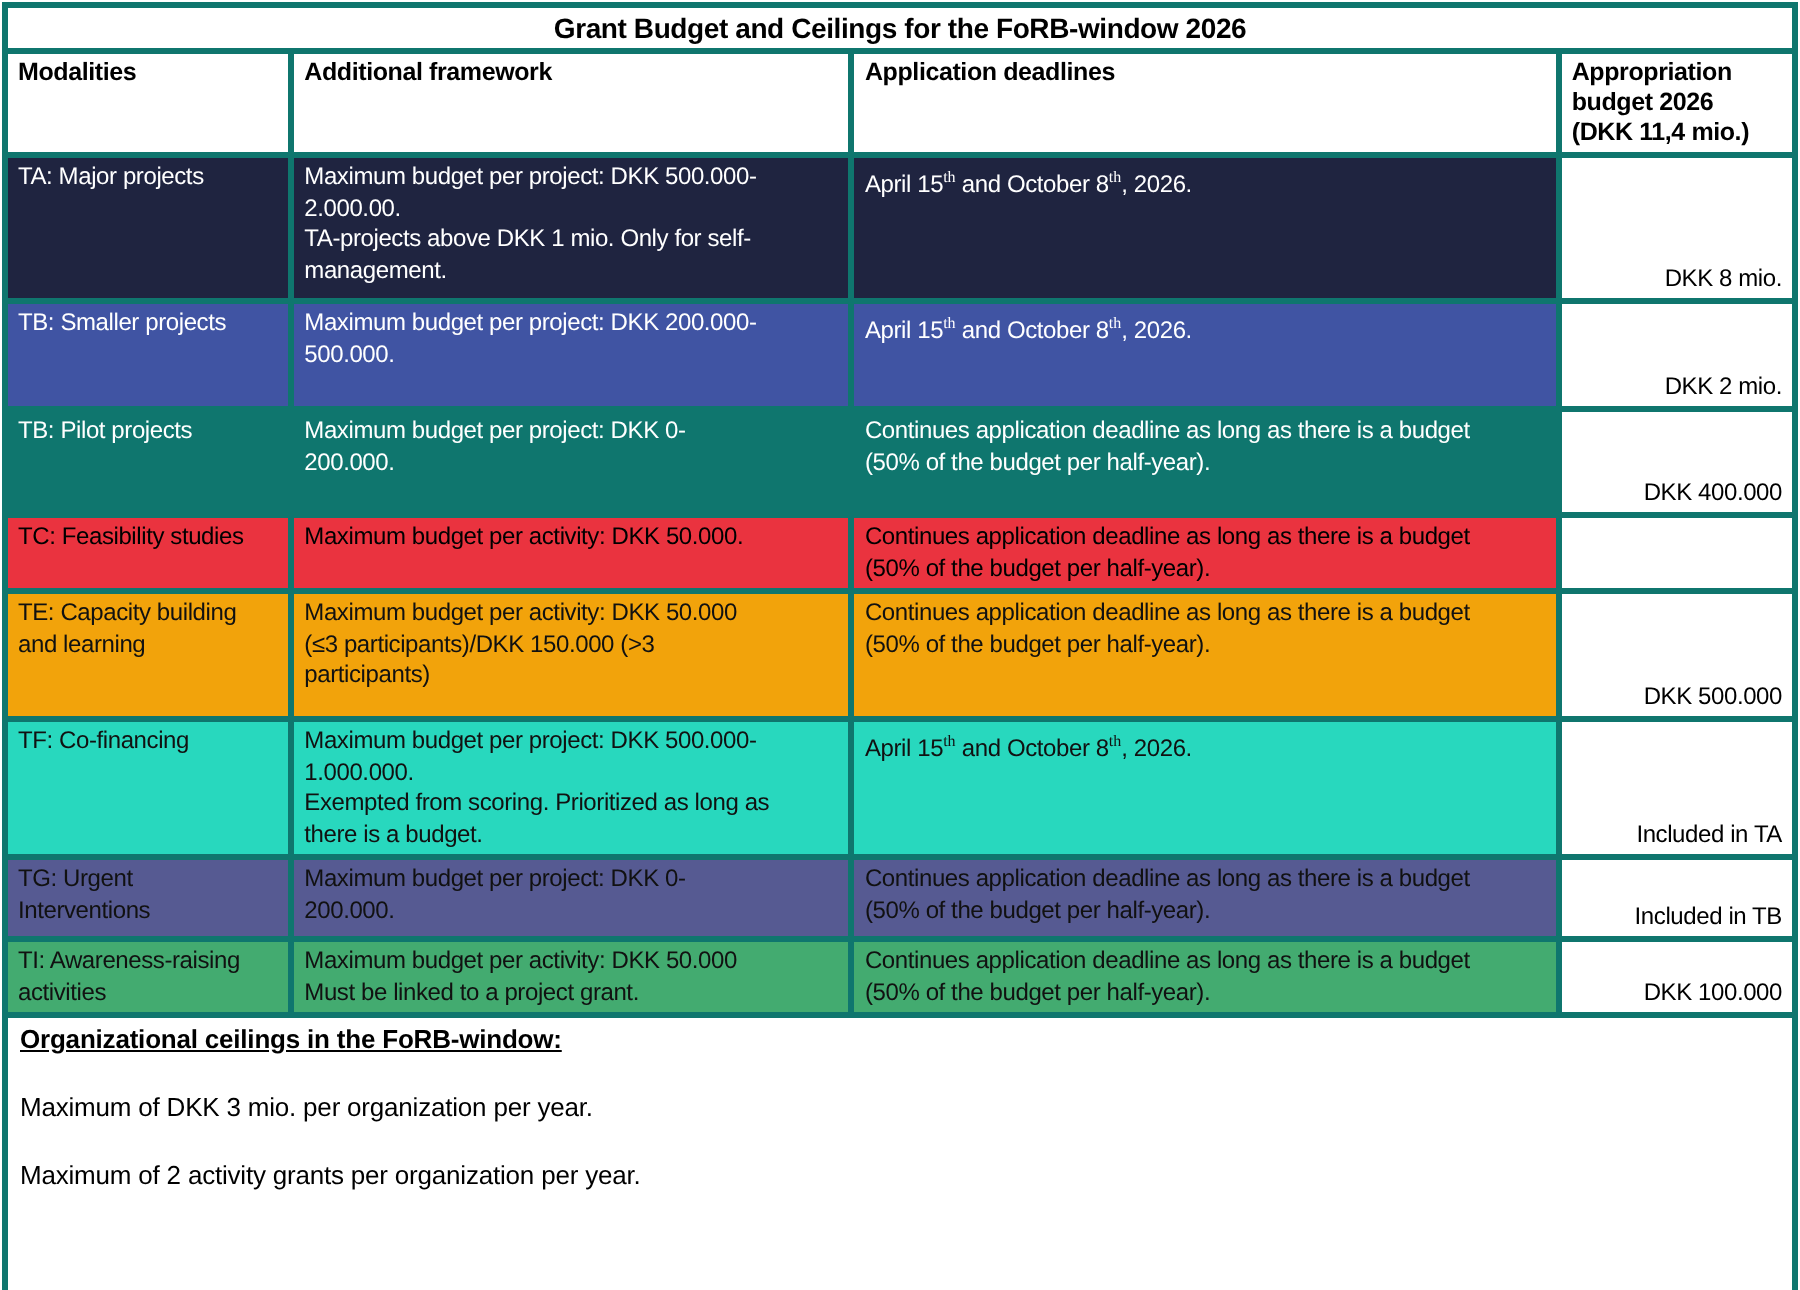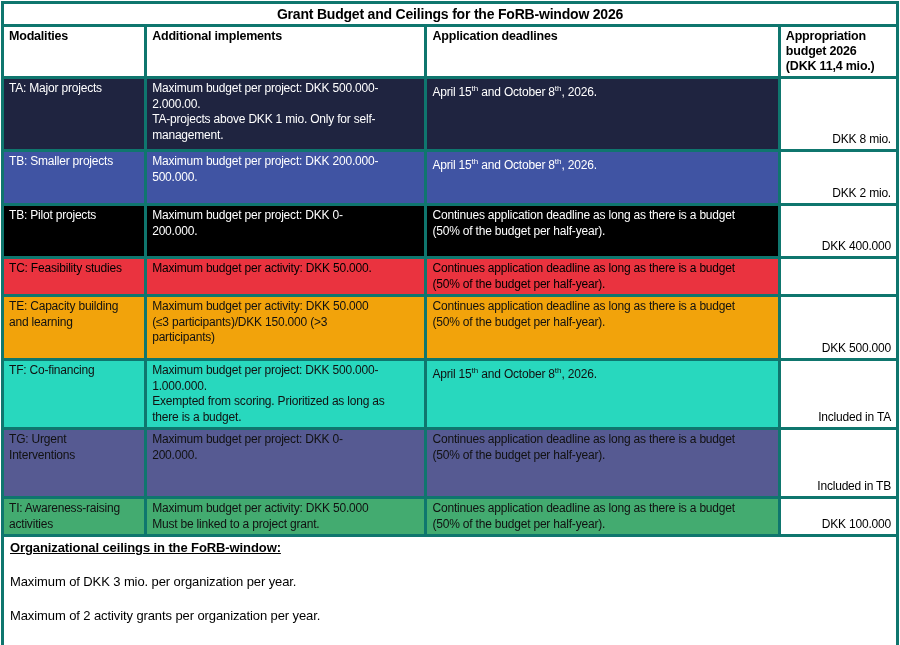--- a/index.html
+++ b/index.html
@@ -45,31 +45,31 @@
     font-weight: bold;
     font-size: 12.5px;
     line-height: 15px;
   }
   tbody.rows tr:nth-child(1) { height: 73px; }
   tbody.rows tr:nth-child(2) { height: 54px; }
   tbody.rows tr:nth-child(3) { height: 53px; }
   tbody.rows tr:nth-child(4) { height: 34px; }
   tbody.rows tr:nth-child(5) { height: 64px; }
   tbody.rows tr:nth-child(6) { height: 52px; }
-  tbody.rows tr:nth-child(7) { height: 69px; }
+  tbody.rows tr:nth-child(7) { height: 41px; }
   tbody.rows tr:nth-child(8) { height: 37px; }
   tbody.rows tr:nth-child(9) { height: 56px; }
   td.budget {
     background: #ffffff;
     color: #000;
     vertical-align: bottom;
     text-align: right;
     white-space: nowrap;
   }
-  sup { font-size: 8px; letter-spacing: 0; }
+  sup { font-size: 8px; letter-spacing: 0; font-family: Liberation Serif, serif; }
   tr.footer-row td {
     height: 89px;
     font-size: 13px;
     letter-spacing: -0.1px;
     line-height: 17px;
     padding: 2px 6px;
   }
   .footer-heading { font-weight: bold; text-decoration: underline; }
 </style>
 </head>
@@ -82,21 +82,21 @@
         <col class="c2">
         <col class="c3">
         <col class="c4">
     </colgroup>
     <tbody>
       <tr class="title-row">
         <td colspan="4">Grant Budget and Ceilings for the FoRB-window 2026</td>
       </tr>
       <tr class="header-row">
         <th>Modalities</th>
-        <th>Additional implements</th>
+        <th>Additional framework</th>
         <th>Application deadlines</th>
         <th>Appropriation
 budget 2026
 (DKK 11,4 mio.)</th>
       </tr>
     </tbody>
     <tbody class="rows">
       <tr style="background-color: rgb(31, 36, 64); color: rgb(255, 255, 255);">
         <td>TA: Major projects</td>
         <td>Maximum budget per project: DKK 500.000-
@@ -106,21 +106,21 @@
         <td>April 15<sup>th</sup> and October 8<sup>th</sup>, 2026.</td>
         <td class="budget">DKK 8 mio.</td>
       </tr>
       <tr style="background-color: rgb(64, 84, 163); color: rgb(255, 255, 255);">
         <td>TB: Smaller projects</td>
         <td>Maximum budget per project: DKK 200.000-
 500.000.</td>
         <td>April 15<sup>th</sup> and October 8<sup>th</sup>, 2026.</td>
         <td class="budget">DKK 2 mio.</td>
       </tr>
-      <tr style="background-color: #000000; color: rgb(255, 255, 255); margin-left: 15px;">
+      <tr style="background-color: #0f766e; color: rgb(255, 255, 255); margin-left: 15px;">
         <td>TB: Pilot projects</td>
         <td>Maximum budget per project: DKK 0-
 200.000.</td>
         <td>Continues application deadline as long as there is a budget
 (50% of the budget per half-year).</td>
         <td class="budget">DKK 400.000</td>
       </tr>
       <tr style="background-color: rgb(234, 51, 63); color: #000000;">
         <td>TC: Feasibility studies</td>
         <td>Maximum budget per activity: DKK 50.000.</td>

